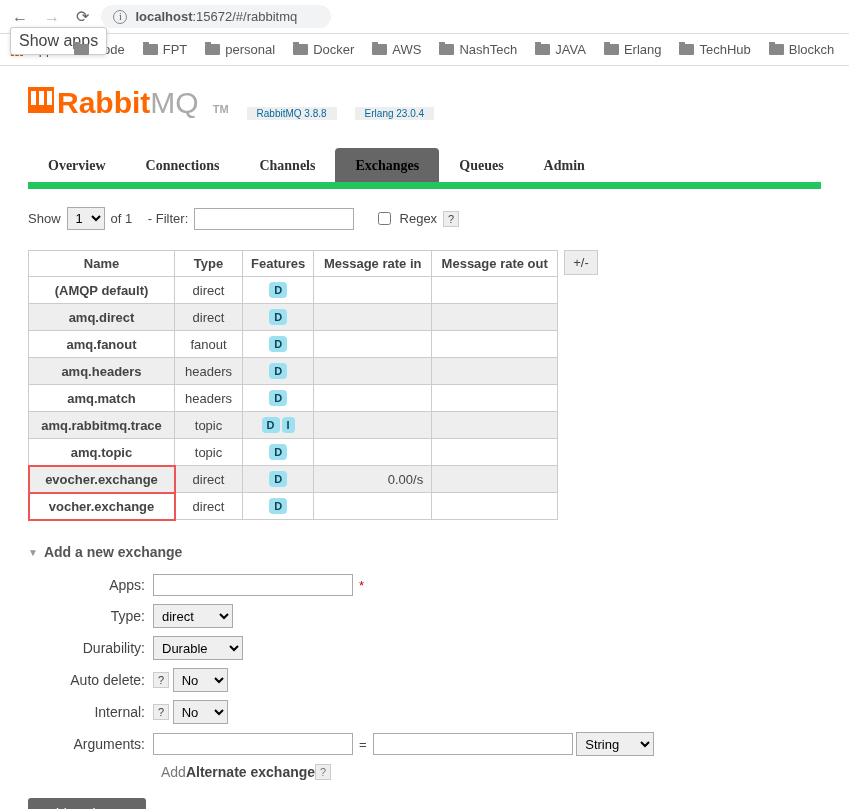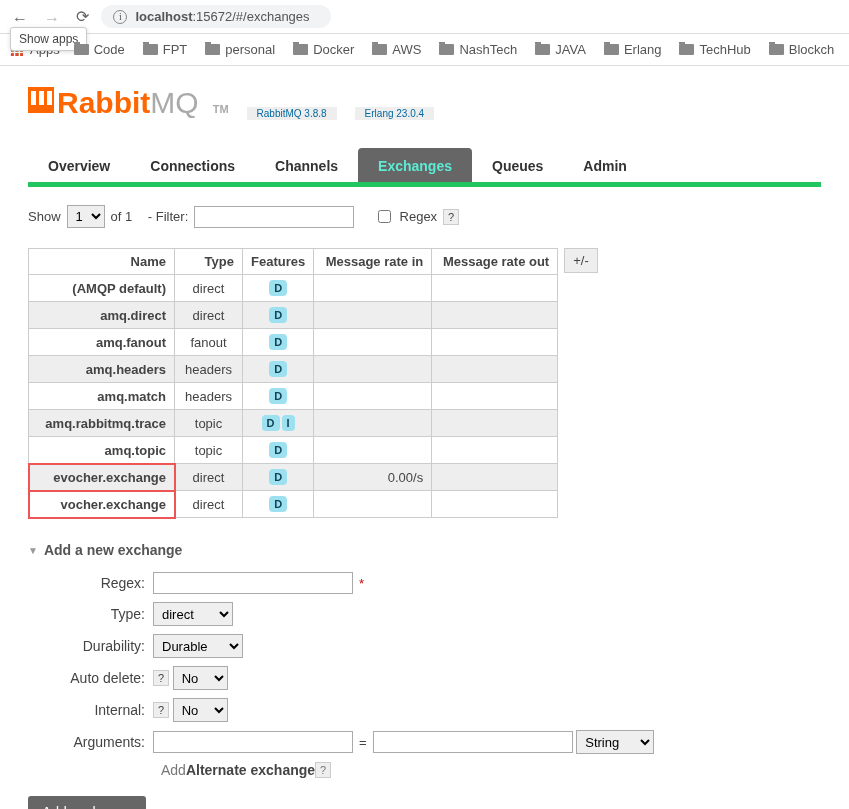--- a/index.html
+++ b/index.html
@@ -4,21 +4,21 @@
 <style>
   * { box-sizing: border-box; }
   body { margin:0; font-family: Arial, Helvetica, sans-serif; font-size:13px; color:#444; background:#fff; }
 
   
   .browser-bar { display:flex; align-items:center; padding:4px 8px; gap:8px; border-bottom:1px solid #ddd; height:34px; }
   .nav-arrow, .reload { color:#666; font-size:16px; padding:2px 4px; cursor:pointer; }
   .nav-arrow.disabled { color:#bbb; }
   .url-bar { flex:0 0 auto; display:flex; align-items:center; background:#f1f3f4; border-radius:14px; padding:4px 12px; gap:8px; font-size:13px; color:#555; width:230px; }
   .info-icon { border:1px solid #888; border-radius:50%; width:14px; height:14px; display:inline-flex; align-items:center; justify-content:center; font-size:10px; font-family: Georgia, serif; }
-  .tooltip-bubble { position:absolute; top:27px; left:10px; background:#fff; border:1px solid #ccc; padding:4px 8px; font-size:12px; border-radius:3px; box-shadow:0 1px 4px rgba(0,0,0,.15); }
+  .tooltip-bubble { position:absolute; top:27px; left:10px; background:#fff; border:1px solid #ccc; padding:4px 8px; font-size:16px; border-radius:3px; box-shadow:0 1px 4px rgba(0,0,0,.15); }
   .bookmarks-bar { display:flex; align-items:center; gap:14px; padding:6px 10px; border-bottom:1px solid #ddd; height:32px; overflow:hidden; }
   .apps-btn { display:flex; align-items:center; gap:6px; font-size:13px; color:#555; }
   .apps-grid { width:14px; height:14px; background:
     radial-gradient(circle,#ea4335 1.5px,transparent 1.5px) 0 0/4.66px 4.66px,
     radial-gradient(circle,#fbbc05 1.5px,transparent 1.5px) 4.66px 0/4.66px 4.66px,
     radial-gradient(circle,#4285f4 1.5px,transparent 1.5px) 0 4.66px/4.66px 4.66px,
     radial-gradient(circle,#34a853 1.5px,transparent 1.5px) 4.66px 4.66px/4.66px 4.66px; }
   .apps-grid { display:inline-block; }
   .bm { display:flex; align-items:center; gap:5px; font-size:13px; color:#555; }
   .folder-icon { width:15px; height:11px; background:#888; border-radius:1px; position:relative; }
@@ -30,33 +30,33 @@
   .logo { display:flex; align-items:baseline; font-size:30px; font-weight:bold; }
   .logo-icon { width:26px; height:26px; background:#f60; margin-right:3px; position:relative; }
   .logo-icon::before { content:""; position:absolute; left:3px; top:4px; width:5px; height:14px; background:#fff; }
   .logo-icon::after { content:""; position:absolute; left:11px; top:4px; width:5px; height:14px; background:#fff; box-shadow:8px 0 0 #fff; }
   .logo-rabbit { color:#f60; }
   .logo-mq { color:#aaa; font-weight:normal; }
   .logo-tm { color:#aaa; font-size:11px; margin-left:14px; }
   .ver-badge { background:#eee; padding:1px 10px; font-size:10px; color:#0369a1; }
 
   
-  .tabs { display:flex; border-bottom:5px solid #22c55e; }
+  .tabs { display:flex; border-bottom:7px solid #22c55e;font-family:Liberation Serif, serif; }
   .tab { padding:10px 20px 8px; font-weight:bold; font-size:14px; color:#333; cursor:pointer; }
-  .tab.active { background:#666; color:#5eead4; border-radius:4px 4px 0 0; }
+  .tab.active { background:#666; color:#000000; border-radius:4px 4px 0 0; }
 
   
   .filter-row { display:flex; align-items:center; gap:6px; margin:18px 0 20px; font-size:13px; }
   .filter-row select, .filter-row input[type=text] { border:1px solid #aaa; padding:2px 4px; font-size:13px; }
   .filter-row input[type=text] { width:160px; height:22px; }
   .help { display:inline-block; background:#eee; border:1px solid #ccc; width:16px; height:16px; text-align:center; line-height:14px; font-size:11px; cursor:pointer; }
 
   
   table.list { border-collapse:collapse; }
-  table.list th, table.list td { border:1px solid #ccc; padding:5px 8px; font-size:13px; text-align:right; }
+  table.list th, table.list td { border:1px solid #ccc; padding:5px 8px; font-size:13px; text-align:center; }
   table.list th { background:#fff; font-weight:bold; }
   table.list td.c { text-align:center; }
   table.list td.r { text-align:right; }
   table.list tbody tr:nth-child(even) td { background:#eee; }
   .tag { display:inline-block; background:#9de0f0; border-radius:4px; padding:2px 5px; font-size:11px; font-weight:bold; color:#145; margin:0 1px; }
   .plusminus { border:1px solid #ccc; background:#eee; padding:4px 8px; margin-left:6px; cursor:pointer; align-self:flex-start; }
   .table-wrap { display:flex; align-items:flex-start; }
   .col-name { width:146px; }
   .col-type { width:68px; }
   .col-features { width:70px; }
@@ -82,21 +82,21 @@
 </style>
 </head>
 <body>
 
 <div class="browser-bar" style="position:relative;">
   <span class="nav-arrow">←</span>
   <span class="nav-arrow disabled">→</span>
   <span class="reload">⟳</span>
   <div class="url-bar">
     <span class="info-icon">i</span>
-    <span><b>localhost</b><span>:15672/#/exchanges</span></span>
+    <span><b>localhost</b><span>:15672/#/rabbitmq</span></span>
   </div>
   <div class="tooltip-bubble">Show apps</div>
 </div>
 <div class="bookmarks-bar">
   <div class="apps-btn">
     <span class="apps-grid"></span>
     <span>Apps</span>
   </div>
   <div id="bookmarks" style="display:flex; gap:18px; overflow:hidden;">
       <div class="bm">
@@ -254,21 +254,21 @@
     <span class="plusminus">+/-</span>
   </div>
 
   <div class="section-head">
     <span class="tri">▼</span>
     <span>Add a new exchange</span>
   </div>
 
   <div class="form">
     <div class="form-row">
-      <label>Regex:</label>
+      <label>Apps:</label>
       <input type="text" style="">
       <span class="ast">*</span>
     </div>
     <div class="form-row">
       <label>Type:</label>
       <select style="width:80px"><option>direct</option></select>
     </div>
     <div class="form-row">
       <label>Durability:</label>
       <select style="width:90px"><option>Durable</option></select>

